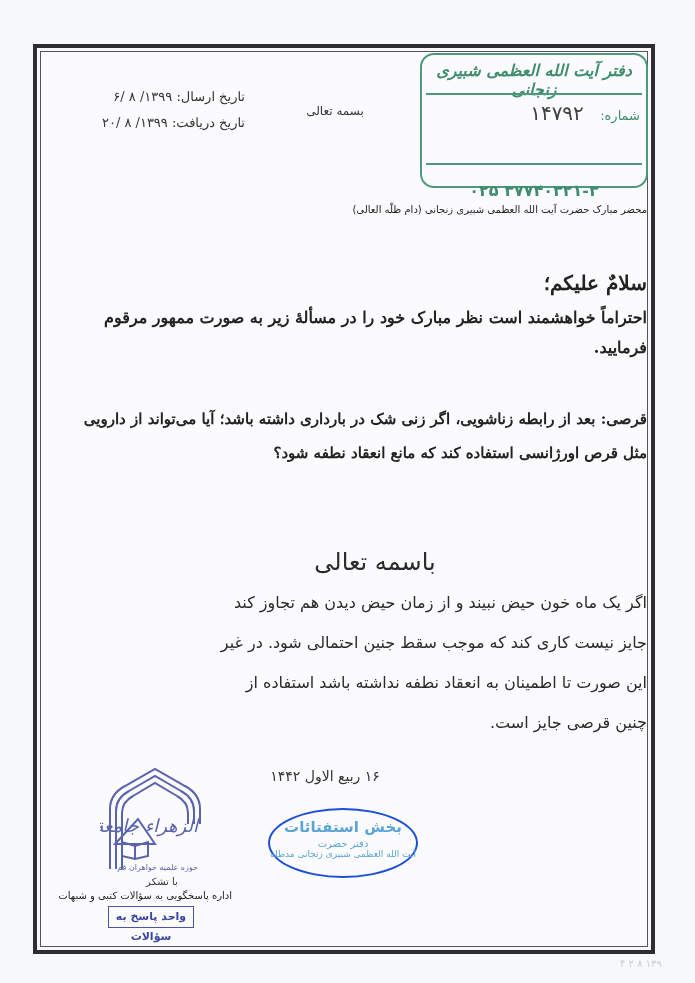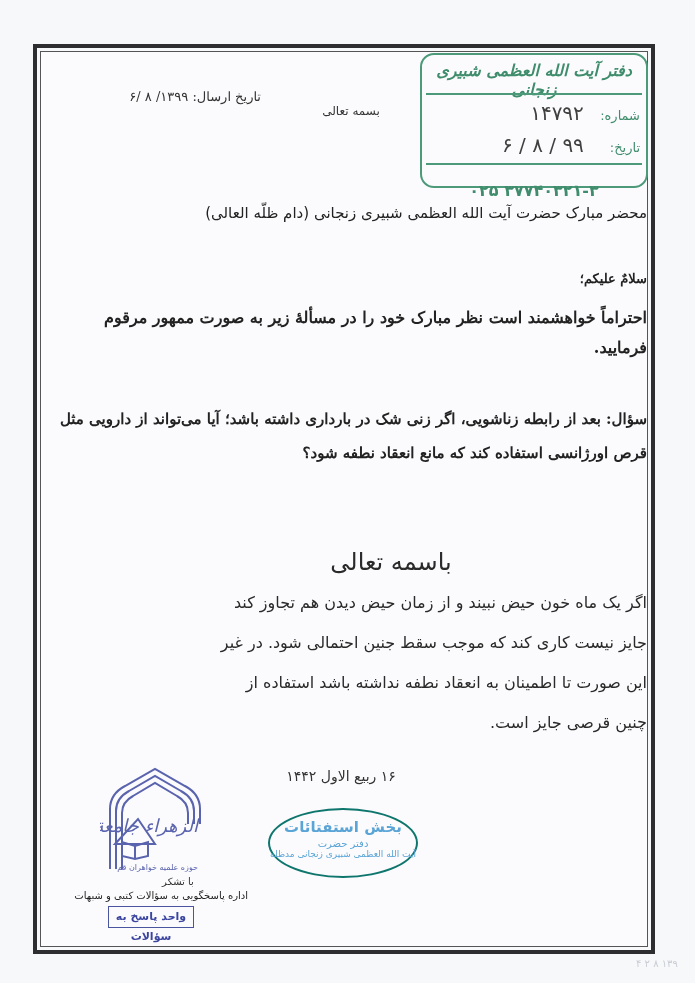--- a/index.html
+++ b/index.html
@@ -9,21 +9,21 @@
     }
     .frame-outer {
       position: absolute; left: 33px; top: 44px; width: 614px; height: 902px;
       border: 4px solid #2e2e30; box-sizing: content-box;
     }
     .frame-inner {
       position: absolute; left: 3px; top: 3px; right: 3px; bottom: 3px;
       border: 1px solid #555;
       background: #fbfbfd;
     }
-    .rtl { direction: rtl; text-align: right; position: absolute; white-space: nowrap; margin-left: 16px; }
+    .rtl { direction: rtl; text-align: right; position: absolute; white-space: nowrap; }
     .t-serif { font-family: "DejaVu Serif", serif; }
 
     
     .dates { left: 60px; top: 84px; width: 185px; font-size: 13px; line-height: 26px; color: #333; }
     .bismillah-top { left: 290px; top: 104px; width: 90px; font-size: 12px; color: #333; text-align: center; }
 
     
     .stamp-green {
       position: absolute; left: 420px; top: 53px; width: 228px; height: 135px;
       border: 2px solid #4c9a7a; border-radius: 14px; color: #3f8d6c;
@@ -31,34 +31,34 @@
       padding-left: 32px;
     }
     .stamp-green .sg-title { position: absolute; left: 0; right: 0; top: 6px; text-align: center; direction: rtl; font-size: 16px; font-weight: bold; font-style: italic; }
     .stamp-green .sg-line1 { position: absolute; left: 4px; right: 4px; top: 38px; border-top: 2px solid #4c9a7a; }
     .stamp-green .sg-row { position: absolute; right: 6px; left: 6px; direction: rtl; font-size: 13px; }
     .stamp-green .sg-row .lbl { display: inline-block; width: 52px; }
     .stamp-green .sg-row .val { font-size: 20px; letter-spacing: 6px; color: #404040; font-family: "DejaVu Sans", sans-serif; }
     .stamp-green .sg-line2 { position: absolute; left: 4px; right: 4px; top: 108px; border-top: 2px solid #4c9a7a; }
     .stamp-green .sg-phone { position: absolute; left: 0; right: 0; top: 110px; text-align: center; font-size: 16px; letter-spacing: 2px; font-weight: bold; margin-top: 16px; }
 
-    .addressee { right: 48px; top: 204px; font-size: 15px; color: #222; }
-    .greeting { right: 48px; top: 271px; font-size: 13px; font-weight: bold; color: #222; }
+    .addressee { right: 48px; top: 204px; font-size: 10px; color: #222; }
+    .greeting { right: 48px; top: 271px; font-size: 20px; font-weight: bold; color: #222; }
     .intro { right: 48px; top: 303px; width: 590px; font-size: 16px; font-weight: bold; line-height: 30px; white-space: normal; color: #222; }
     .question { right: 48px; top: 402px; width: 590px; font-size: 15px; font-weight: bold; line-height: 34px; white-space: normal; color: #222; }
     .question .q-label { font-weight: bold; }
 
     .bismillah-ans { left: 310px; top: 548px; width: 130px; text-align: center; font-size: 24px; color: #2a2a2a; }
     .answer { right: 48px; top: 583px; width: 430px; font-size: 16px; line-height: 40px; white-space: normal; color: #2a2a2a; }
     .answer-date { left: 255px; top: 768px; width: 140px; font-size: 14px; color: #333; text-align: center; }
 
     
     .stamp-oval {
       position: absolute; left: 268px; top: 808px; width: 150px; height: 70px;
-      border: 2px solid #0f766e; border-radius: 50%; color: #5aa4d6; box-sizing: border-box;
+      border: 2px solid #1d4ed8; border-radius: 50%; color: #5aa4d6; box-sizing: border-box;
       text-align: center; direction: rtl;
     }
     .stamp-oval .so-title { font-size: 15px; font-weight: bold; margin-top: 8px; }
     .stamp-oval .so-sub { font-size: 10px; margin-top: 2px; }
     .stamp-oval .so-sub2 { font-size: 9px; }
 
     
     .logo-stamp { position: absolute; left: 100px; top: 764px; width: 120px; height: 110px; }
     .thanks { left: 112px; top: 876px; width: 100px; text-align: center; font-size: 10px; color: #333; }
     .dept { left: 62px; top: 890px; width: 170px; font-size: 10px; color: #222; }
@@ -73,45 +73,45 @@
 
 <div class="frame-outer">
   <div class="frame-inner"></div>
 </div>
 
 <div class="rtl dates t-serif">
   <div>
     <span>تاریخ ارسال:</span>
     <span>۱۳۹۹/ ۸ /۶</span>
   </div>
+  <div>
+    <span>تاریخ دریافت:</span>
+    <span>۱۳۹۹/ ۸ /۲۰</span>
+  </div>
 </div>
 <div class="rtl bismillah-top">بسمه تعالی</div>
 
 <div class="stamp-green">
   <div class="sg-title">دفتر آیت الله العظمی شبیری زنجانی</div>
   <div class="sg-line1"></div>
   <div class="sg-row" style="top:46px;">
     <span class="lbl">شماره:</span>
     <span class="val">۱۴۷۹۲</span>
-  </div>
-  <div class="sg-row" style="top:78px;">
-    <span class="lbl">تاریخ:</span>
-    <span class="val">۹۹ / ۸ / ۶</span>
   </div>
   <div class="sg-line2"></div>
   <div class="sg-phone">۰۲۵ ۳۷۷۴۰۳۲۱-۳</div>
 </div>
 
 <div class="rtl addressee">محضر مبارک حضرت آیت الله العظمی شبیری زنجانی (دام ظلّه العالی)</div>
 
 <div class="rtl greeting t-serif">سلامٌ علیکم؛</div>
 <div class="rtl intro t-serif">احتراماً خواهشمند است نظر مبارک خود را در مسألهٔ زیر به صورت ممهور مرقوم فرمایید.</div>
 
 <div class="rtl question t-serif">
-  <span class="q-label">سؤال:</span>
+  <span class="q-label">قرصی:</span>
   <span>بعد از رابطه زناشویی، اگر زنی شک در بارداری داشته باشد؛ آیا می‌تواند از دارویی مثل قرص اورژانسی استفاده کند که مانع انعقاد نطفه شود؟</span>
 </div>
 
 <div class="rtl bismillah-ans">باسمه تعالی</div>
 <div class="rtl answer">اگر یک ماه خون حیض نبیند و از زمان حیض دیدن هم تجاوز کند جایز نیست کاری کند که موجب سقط جنین احتمالی شود. در غیر این صورت تا اطمینان به انعقاد نطفه نداشته باشد استفاده از چنین قرصی جایز است.</div>
 <div class="rtl answer-date">۱۶ ربیع الاول ۱۴۴۲</div>
 
 <div class="stamp-oval">
   <div class="so-title">بخش استفتائات</div>
   <div class="so-sub">دفتر حضرت</div>

